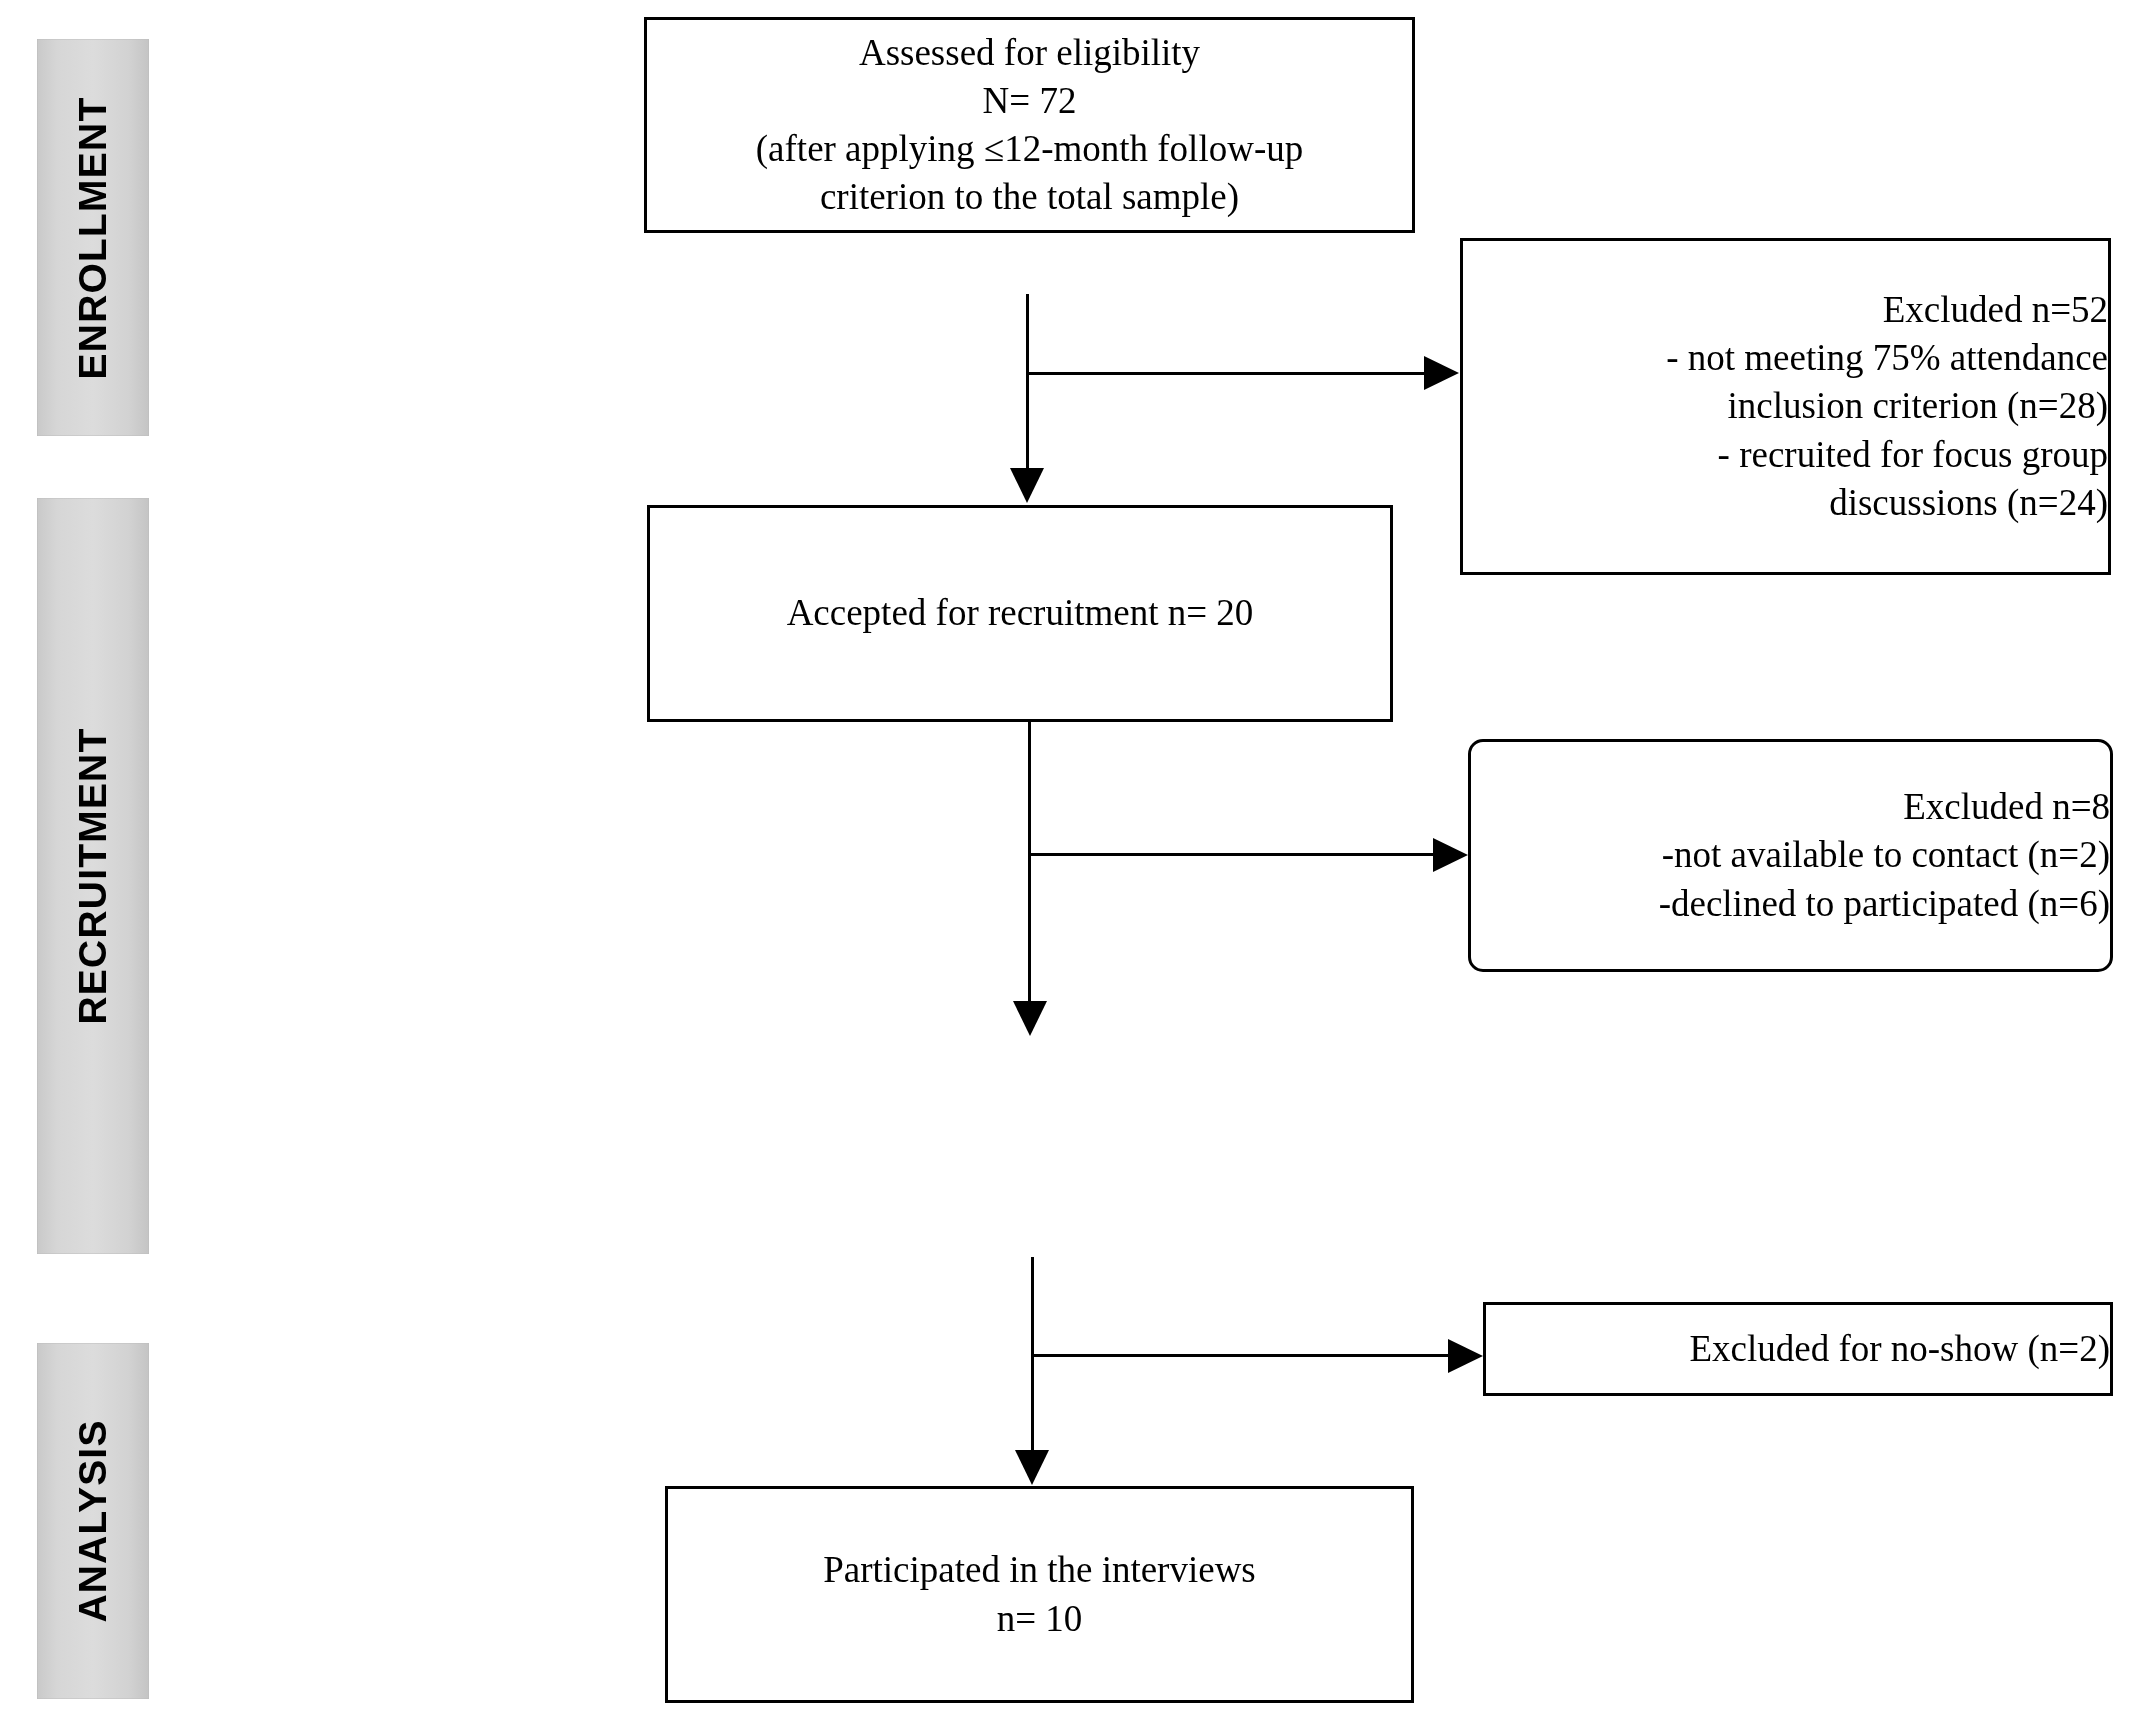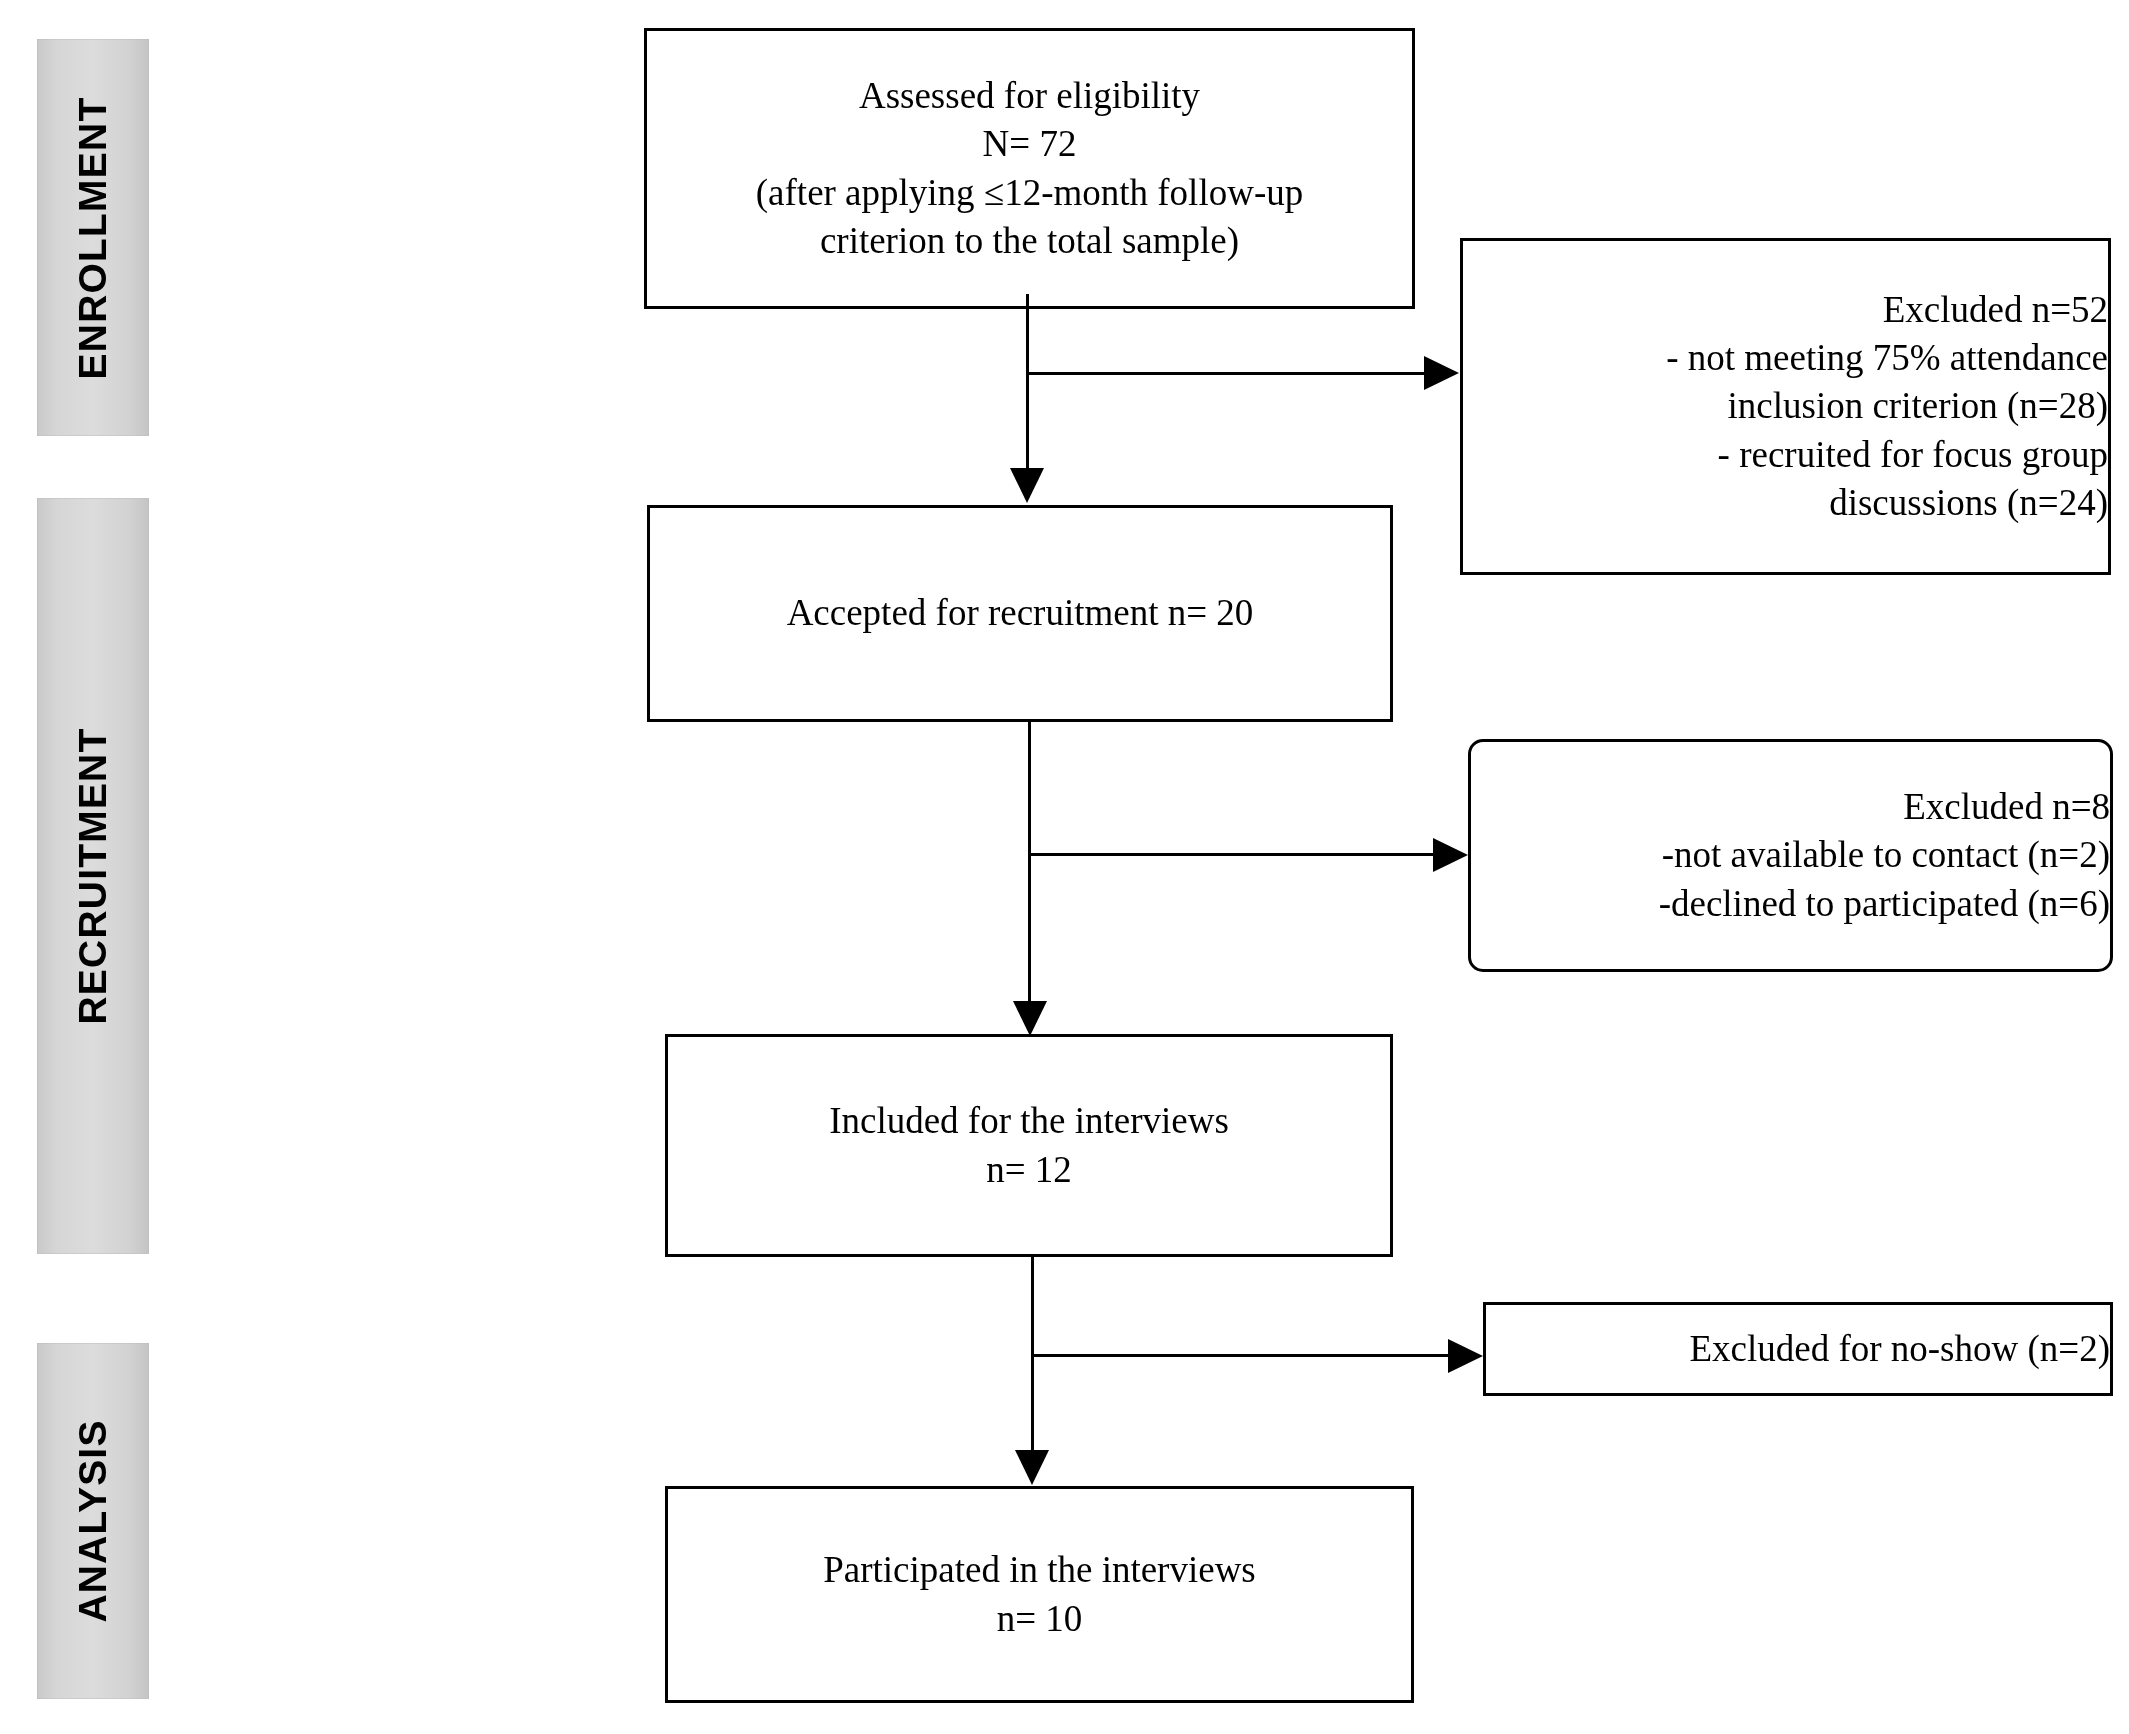--- a/index.html
+++ b/index.html
@@ -100,21 +100,21 @@
   </div>
 
   <div class="phase-bar" style="left:37px; top:498px; width:112px; height:756px;">
     <span class="phase-label">RECRUITMENT</span>
   </div>
 
   <div class="phase-bar" style="left:37px; top:1343px; width:112px; height:356px;">
     <span class="phase-label">ANALYSIS</span>
   </div>
 
-  <div class="flow-box center" style="left:644px; top:28px; width:771px; height:281px;">
+  <div class="flow-box center" style="left:644px; top:17px; width:771px; height:216px;">
     <div class="box-line">Assessed for eligibility</div>
     <div class="box-line">N= 72</div>
     <div class="box-line">(after applying ≤12-month follow-up</div>
     <div class="box-line">criterion to the total sample)</div>
   </div>
 
   <div class="flow-box left" style="left:1460px; top:238px; width:651px; height:337px;">
     <div class="box-line">Excluded n=52</div>
     <div class="box-line">- not meeting 75% attendance</div>
     <div class="box-line">inclusion criterion (n=28)</div>
@@ -137,24 +137,20 @@
     <div class="box-line">-not available to contact (n=2)</div>
     <div class="box-line">-declined to participated (n=6)</div>
   </div>
 
   <div class="vline" style="left:1028px; top:722px; height:281px;"></div>
   <div class="arrow-down" style="left:1013px; top:1001px;"></div>
 
   <div class="hline" style="left:1028px; top:853px; width:405px;"></div>
   <div class="arrow-right" style="left:1433px; top:838px;"></div>
 
-  <div class="flow-box center" style="left:665px; top:1034px; width:728px; height:223px;">
-    <div class="box-line">Included for the interviews</div>
-    <div class="box-line">n= 12</div>
-  </div>
 
   <div class="flow-box left" style="left:1483px; top:1302px; width:630px; height:94px;">
     <div class="box-line">Excluded for no-show (n=2)</div>
   </div>
 
   <div class="vline" style="left:1031px; top:1257px; height:195px;"></div>
   <div class="arrow-down" style="left:1015px; top:1450px;"></div>
 
   <div class="hline" style="left:1031px; top:1354px; width:417px;"></div>
   <div class="arrow-right" style="left:1448px; top:1339px;"></div>

